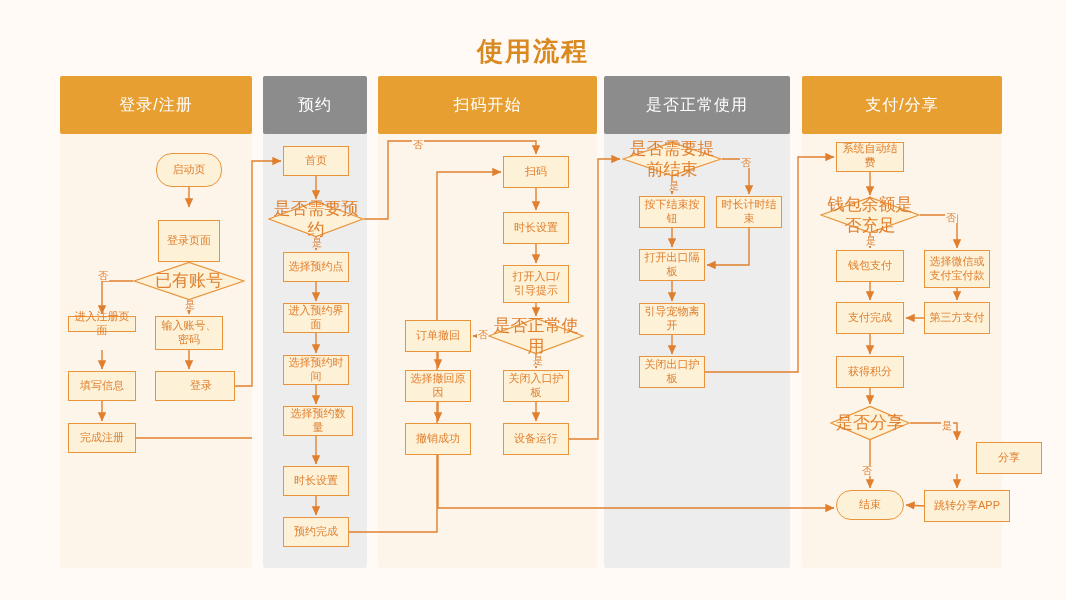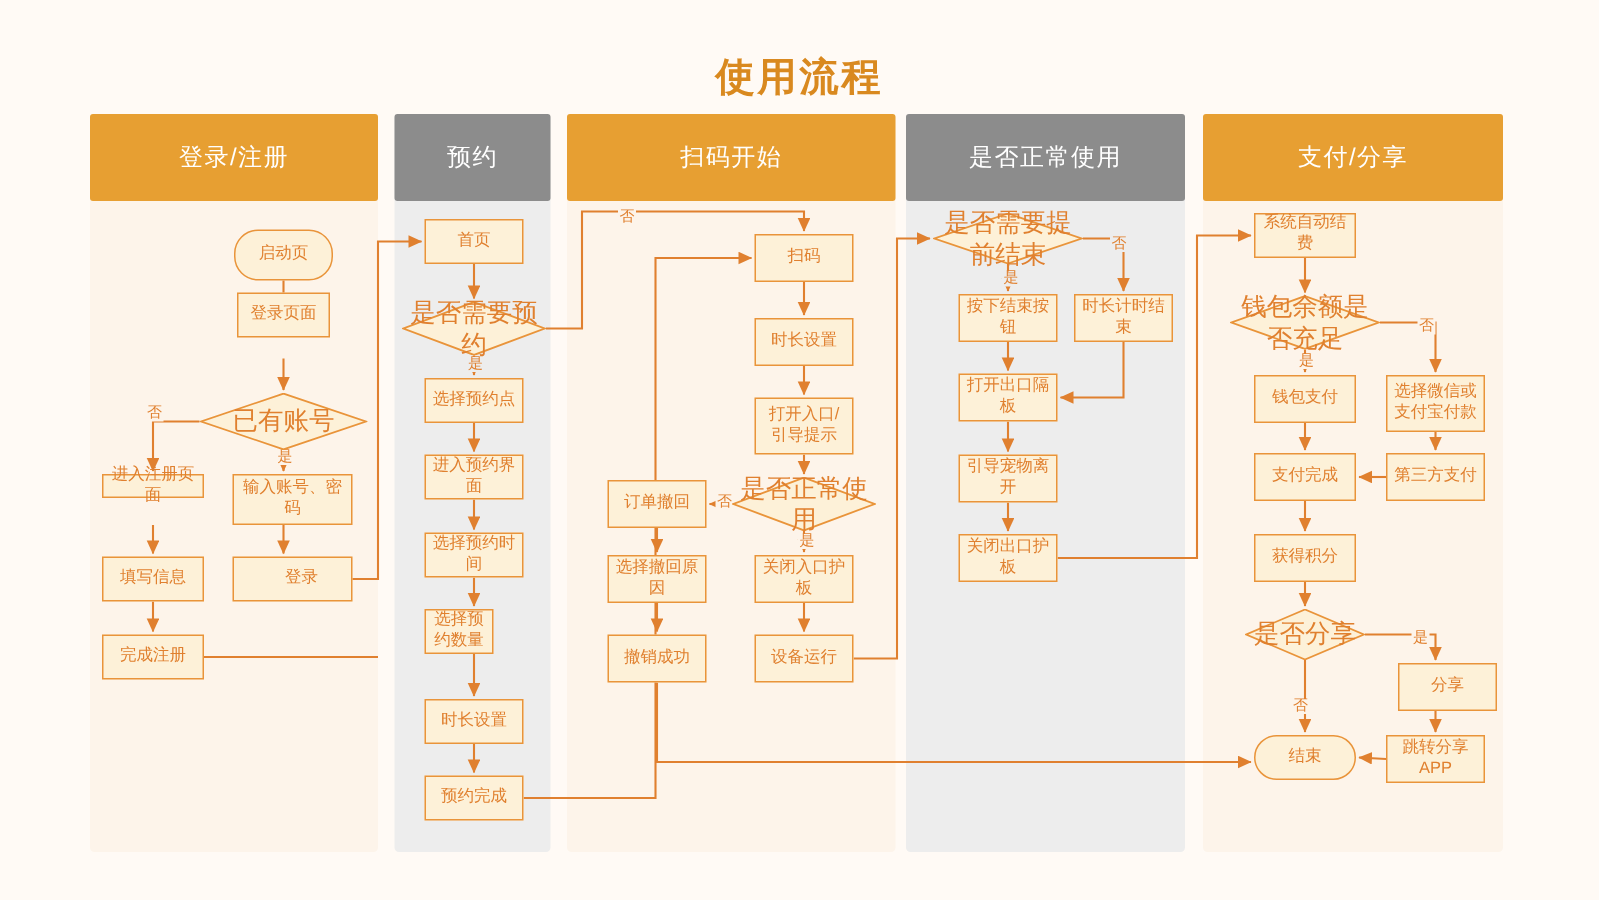--- a/index.html
+++ b/index.html
@@ -111,33 +111,33 @@
         <path d="M910,423 L957,423 L957,440" marker-end="url(#ar)"></path>
         <path d="M957,474 L957,488" marker-end="url(#ar)"></path>
         <path d="M924,506 L906,505" marker-end="url(#ar)"></path>
       </g>
   </svg>
 
   <div id="nodes">
       <div class="node rounded" style="left: 156px; top: 153px; width: 66px; height: 34px;">
         <span>启动页</span>
       </div>
-      <div class="node " style="left: 158px; top: 195px; width: 62px; height: 30px;">
+      <div class="node " style="left: 158px; top: 220px; width: 62px; height: 42px;">
         <span>登录页面</span>
       </div>
       <div class="node diamond" style="left: 133px; top: 262px; width: 112px; height: 38px;">
         <svg class="dshape" viewBox="0 0 100 100" preserveAspectRatio="none">
           <polygon points="50,1 99,50 50,99 1,50" fill="#fdf1d8" stroke="#e9943a" stroke-width="1.2" vector-effect="non-scaling-stroke"></polygon>
         </svg>
         <span class="dtext">已有账号</span>
       </div>
       <div class="node " style="left: 68px; top: 316px; width: 68px; height: 16px;">
         <span>进入注册页面</span>
       </div>
-      <div class="node " style="left: 155px; top: 316px; width: 80px; height: 34px; text-align: center;">
+      <div class="node " style="left: 155px; top: 316px; width: 68px; height: 34px; text-align: center;">
         <span>输入账号、密码</span>
       </div>
       <div class="node " style="left: 68px; top: 371px; width: 68px; height: 30px;">
         <span>填写信息</span>
       </div>
       <div class="node " style="left: 155px; top: 371px; width: 80px; height: 30px; padding-left: 15px;">
         <span>登录</span>
       </div>
       <div class="node " style="left: 68px; top: 423px; width: 68px; height: 30px;">
         <span>完成注册</span>
@@ -153,21 +153,21 @@
       </div>
       <div class="node " style="left: 283px; top: 252px; width: 66px; height: 30px;">
         <span>选择预约点</span>
       </div>
       <div class="node " style="left: 283px; top: 303px; width: 66px; height: 30px;">
         <span>进入预约界面</span>
       </div>
       <div class="node " style="left: 283px; top: 355px; width: 66px; height: 30px;">
         <span>选择预约时间</span>
       </div>
-      <div class="node " style="left: 283px; top: 406px; width: 46px; height: 30px;">
+      <div class="node " style="left: 283px; top: 406px; width: 70px; height: 30px;">
         <span>选择预约数量</span>
       </div>
       <div class="node " style="left: 283px; top: 466px; width: 66px; height: 30px;">
         <span>时长设置</span>
       </div>
       <div class="node " style="left: 283px; top: 517px; width: 66px; height: 30px;">
         <span>预约完成</span>
       </div>
       <div class="node " style="left: 503px; top: 156px; width: 66px; height: 32px;">
         <span>扫码</span>
@@ -243,27 +243,27 @@
       </div>
       <div class="node " style="left: 836px; top: 356px; width: 68px; height: 32px;">
         <span>获得积分</span>
       </div>
       <div class="node diamond" style="left: 830px; top: 406px; width: 80px; height: 34px;">
         <svg class="dshape" viewBox="0 0 100 100" preserveAspectRatio="none">
           <polygon points="50,1 99,50 50,99 1,50" fill="#fdf1d8" stroke="#e9943a" stroke-width="1.2" vector-effect="non-scaling-stroke"></polygon>
         </svg>
         <span class="dtext">是否分享</span>
       </div>
-      <div class="node " style="left: 932px; top: 442px; width: 66px; height: 32px;">
+      <div class="node " style="left: 976px; top: 442px; width: 66px; height: 32px;">
         <span>分享</span>
       </div>
       <div class="node rounded" style="left: 836px; top: 490px; width: 68px; height: 30px;">
         <span>结束</span>
       </div>
-      <div class="node " style="left: 924px; top: 490px; width: 66px; height: 32px;">
+      <div class="node " style="left: 924px; top: 490px; width: 86px; height: 32px;">
         <span>跳转分享APP</span>
       </div>
     </div>
   <div id="labels">
       <div class="elabel" style="left: 97px; top: 271px;">否</div>
       <div class="elabel" style="left: 184px; top: 300px;">是</div>
       <div class="elabel gray-bg" style="left: 311px; top: 238px;">是</div>
       <div class="elabel" style="left: 412px; top: 140px;">否</div>
       <div class="elabel" style="left: 477px; top: 330px;">否</div>
       <div class="elabel" style="left: 532px; top: 356px;">是</div>

